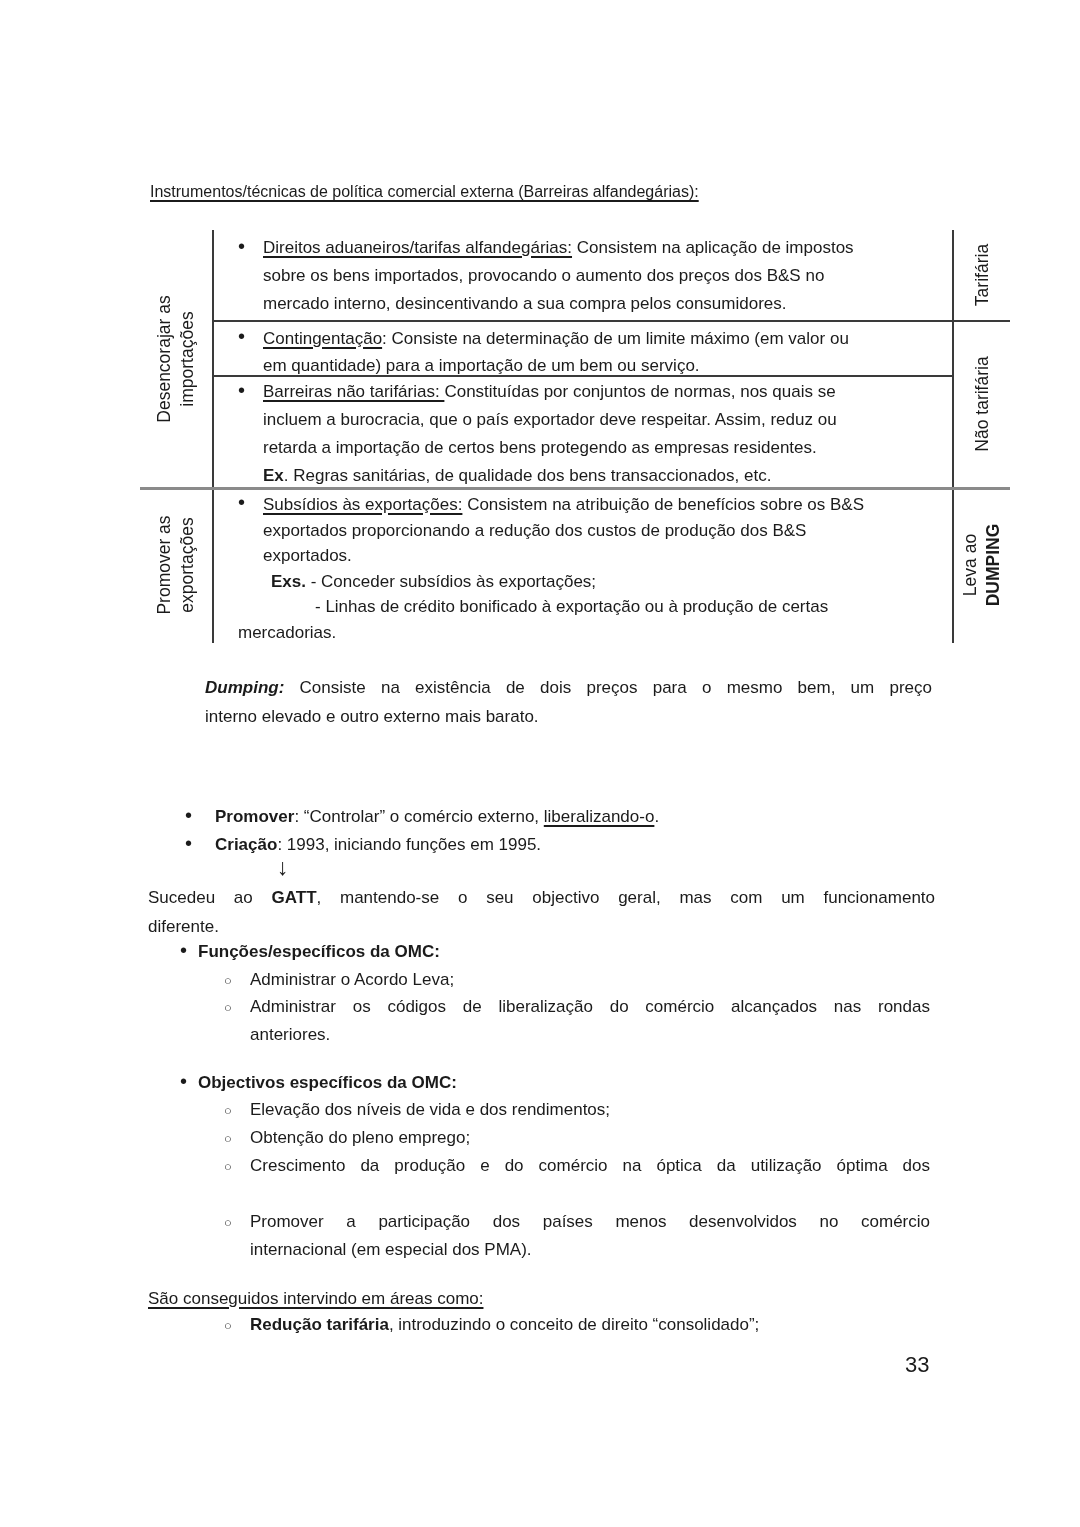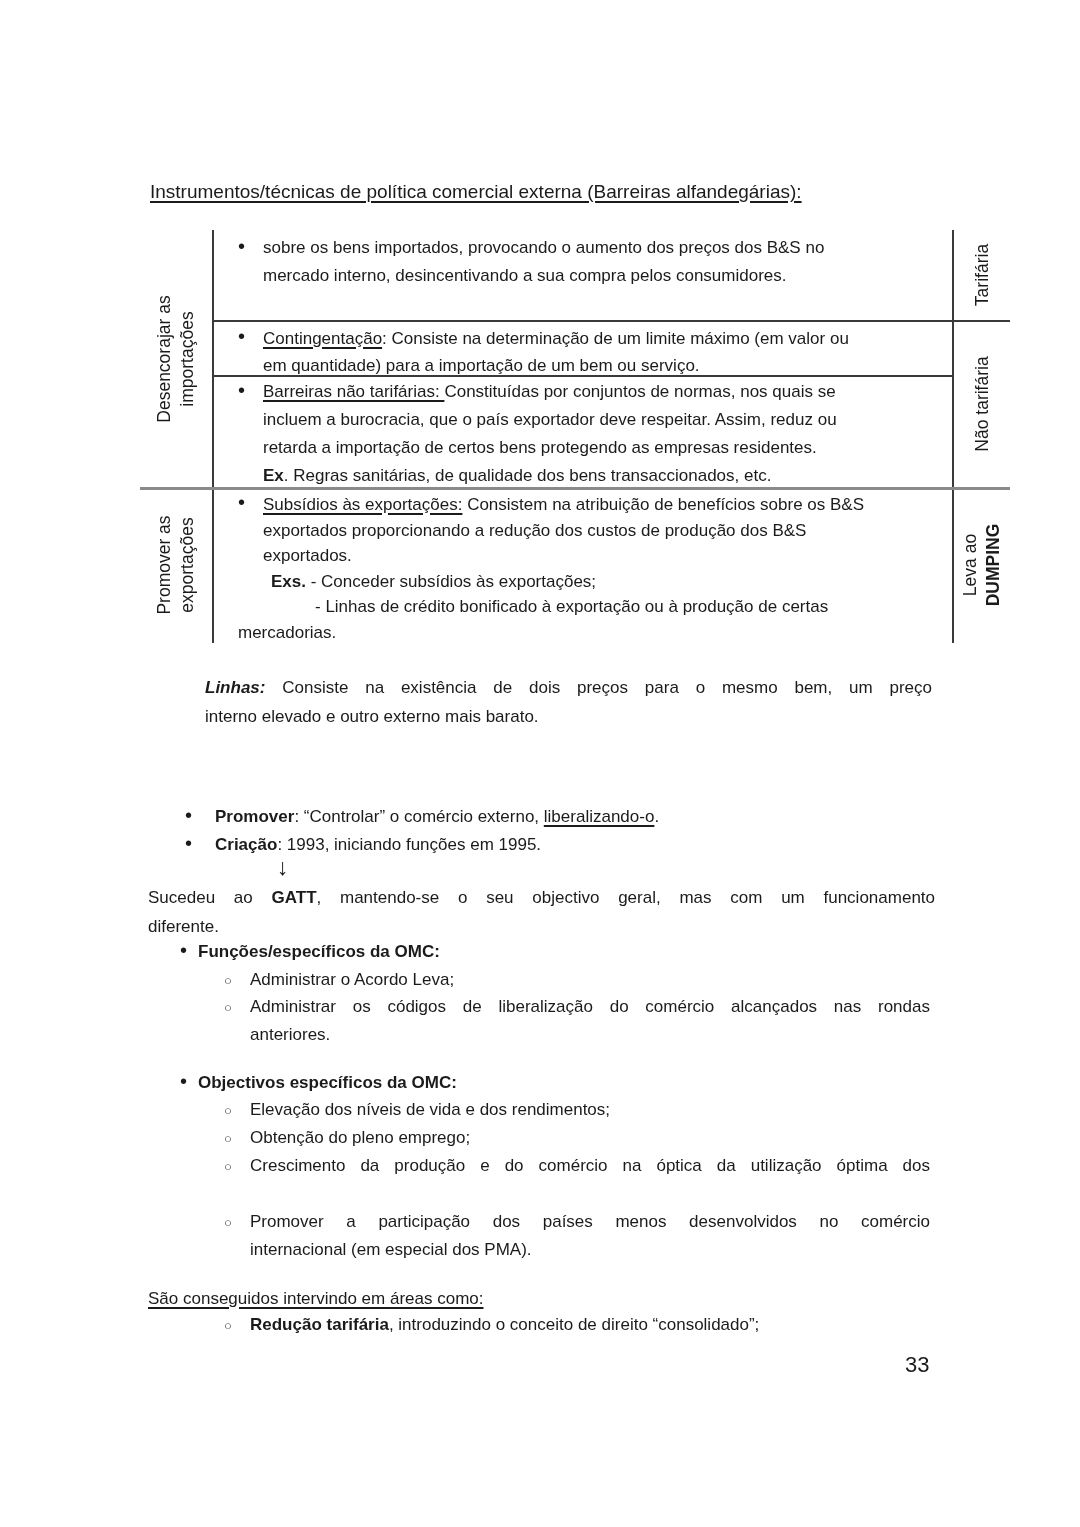--- a/index.html
+++ b/index.html
@@ -43,21 +43,21 @@
   .mtext18 { margin-left:18px; }
   .mtext28 { margin-left:28px; }
   .w680 { width:680px; }
   .arrow { font-size:23px; font-weight:700; }
 </style>
 </head>
 <body>
 
 <div class="abs" style="left:0;top:0;width:1080px;height:1527px;">
 
-  <div class="abs t ul" style="left:150px;top:180px;font-size:19px;line-height:24px;">Instrumentos/técnicas de política comercial externa (Barreiras alfandegárias):</div>
+  <div class="abs t ul" style="left:150px;top:180px;font-size:16px;line-height:24px;">Instrumentos/técnicas de política comercial externa (Barreiras alfandegárias):</div>
 
   <div class="abs" style="left:140px;top:228px;width:870px;height:417px;">
 
     <div class="vline" style="left:72px;"></div>
     <div class="vline" style="left:812px;"></div>
     <div class="hline" style="top:92px;left:72px;width:798px;"></div>
     <div class="hline" style="top:147px;left:72px;width:741px;"></div>
     <div class="hline3" style="top:259px;left:0;width:870px;"></div>
 
     <div class="llabel" style="left:0;top:2px;width:72px;height:257px;">
@@ -75,20 +75,21 @@
     <div class="rlabel" style="left:813px;top:92px;width:57px;height:167px;">
       <span class="rot">Não tarifária</span>
     </div>
     <div class="rlabel" style="left:813px;top:259px;width:57px;height:156px;">
       <span class="rot"><span>Leva ao</span>
 <span class="b">DUMPING</span></span>
     </div>
 
     <div class="cell" style="top:6px;height:86px;">
       <span class="cbullet">•</span>
+      <div><span class="ul">Direitos aduaneiros/tarifas alfandegárias:</span><span> Consistem na aplicação de impostos</span></div>
       <div>sobre os bens importados, provocando o aumento dos preços dos B&amp;S no</div>
       <div>mercado interno, desincentivando a sua compra pelos consumidores.</div>
     </div>
 
     <div class="cell" style="top:97px;height:50px;line-height:27px;">
       <span class="cbullet">•</span>
       <div><span class="ul">Contingentação</span><span>: Consiste na determinação de um limite máximo (em valor ou</span></div>
       <div>em quantidade) para a importação de um bem ou serviço.</div>
     </div>
 
@@ -105,21 +106,21 @@
       <div><span class="ul">Subsídios às exportações:</span><span> Consistem na atribuição de benefícios sobre os B&amp;S</span></div>
       <div>exportados proporcionando a redução dos custos de produção dos B&amp;S</div>
       <div>exportados.</div>
       <div class="ind8"><span class="b">Exs.</span><span> - Conceder subsídios às exportações;</span></div>
       <div class="ind52">- Linhas de crédito bonificado à exportação ou à produção de certas</div>
       <div class="outd">mercadorias.</div>
     </div>
   </div>
 
   <div class="abs t lh29" style="left:205px;top:673px;width:727px;">
-    <div class="jline"><span class="bi">Linhas:</span><span> Consiste na existência de dois preços para o mesmo bem, um preço</span></div>
+    <div class="jline"><span class="bi">Dumping:</span><span> Consiste na existência de dois preços para o mesmo bem, um preço</span></div>
     <div>interno elevado e outro externo mais barato.</div>
   </div>
 
 
   <div class="mli" style="left:185px;top:803px;">
     <span class="mbullet">•</span>
     <div class="mtext30"><span class="b">Promover</span><span>: “Controlar” o comércio externo, </span><span class="ul">liberalizando-o</span><span>.</span></div>
   </div>
 
   <div class="mli" style="left:185px;top:831px;">

